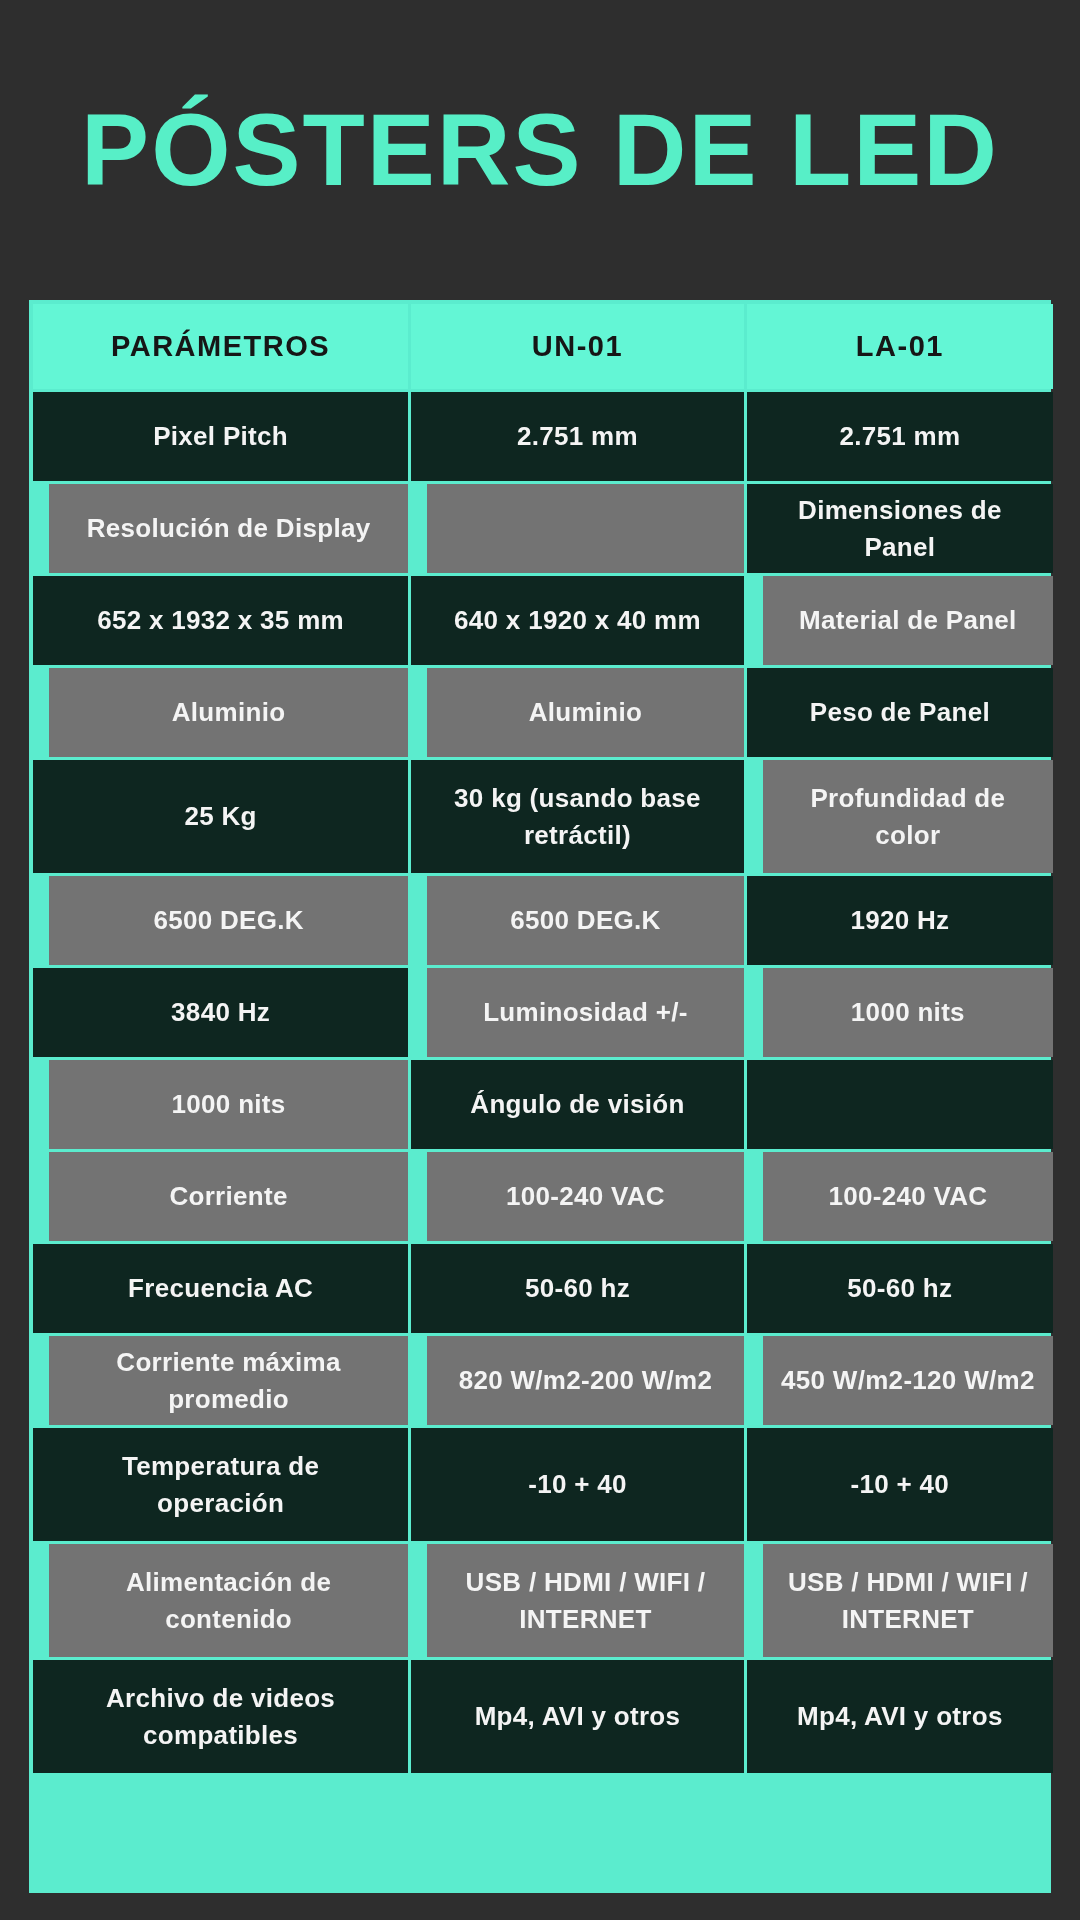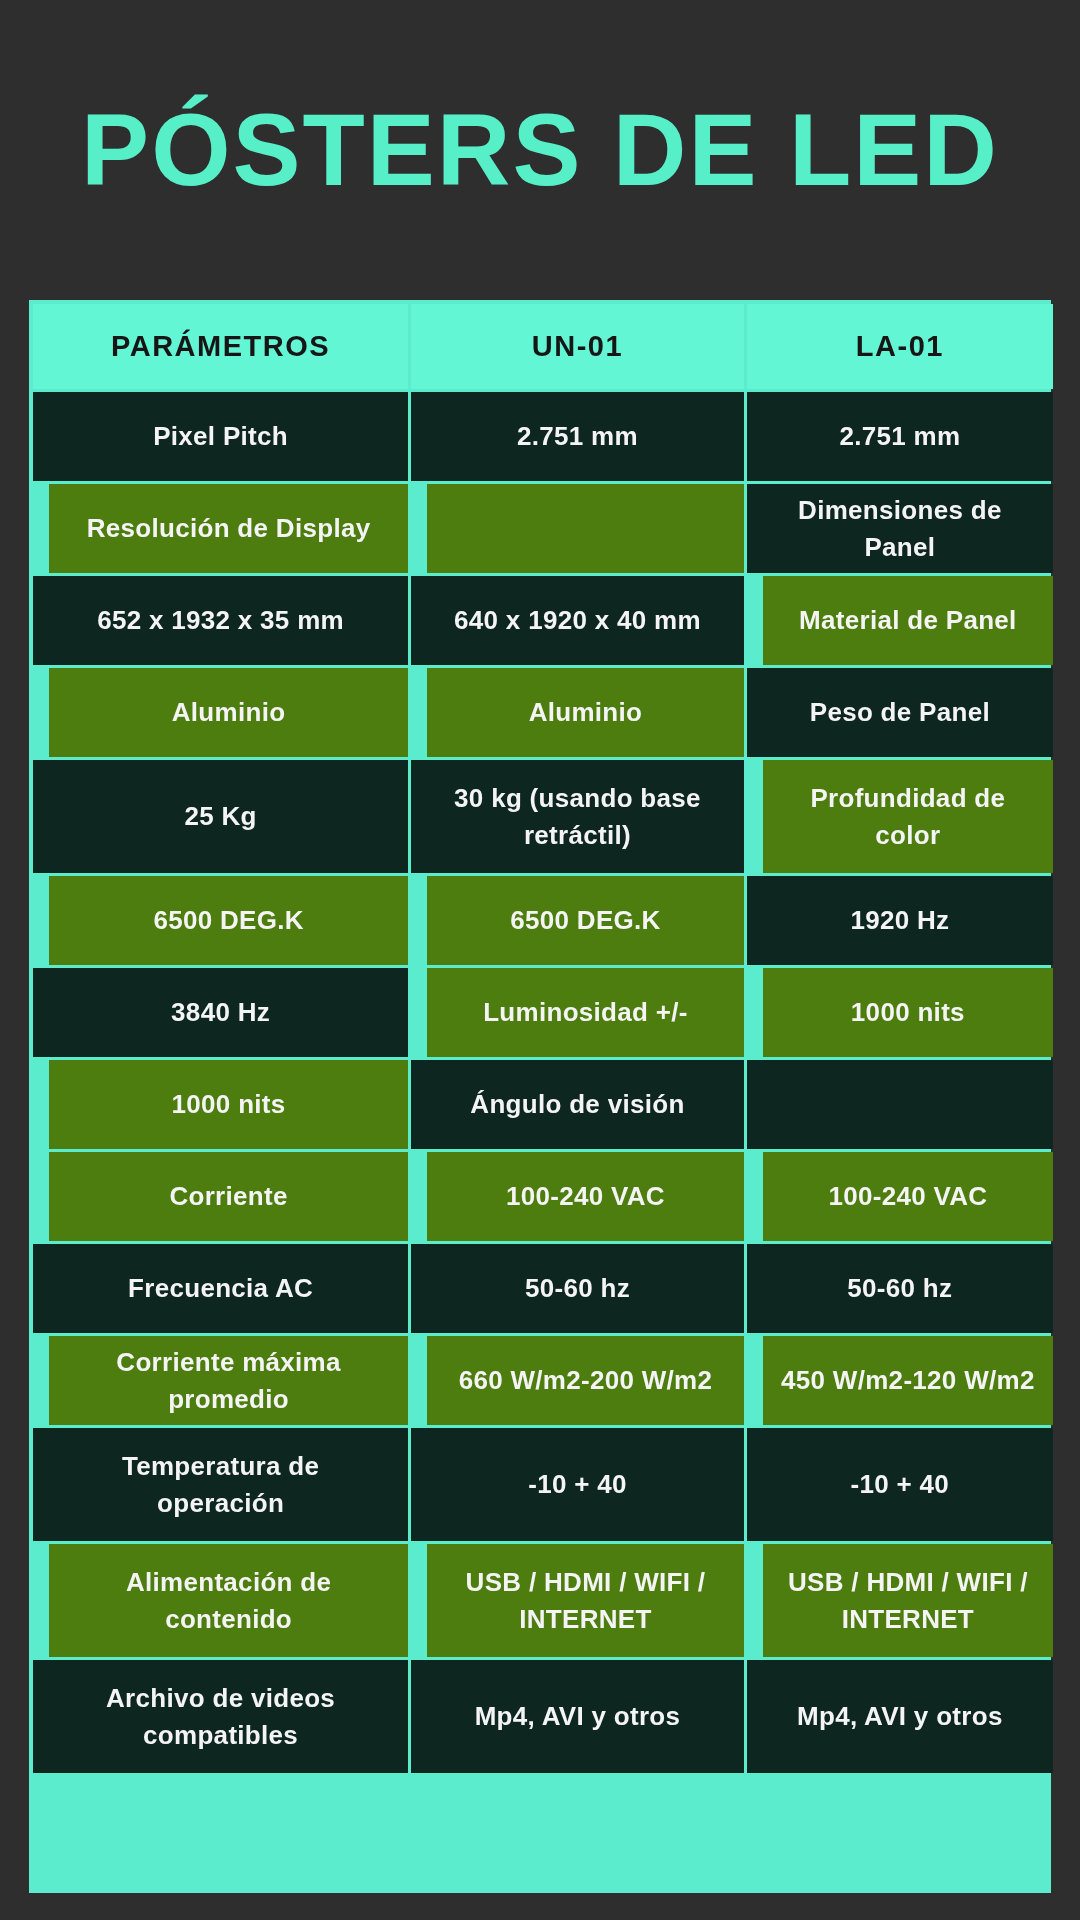--- a/index.html
+++ b/index.html
@@ -48,21 +48,21 @@
     line-height: 1.42;
   }
   .cell.header {
     background: #63f6d5;
     color: #161616;
     font-size: 29px;
     font-weight: 700;
     letter-spacing: 1.5px;
   }
   .cell.green { background: #0e2620; }
-  .cell.gray  { background: #4d7c0f; margin-left: 16px; }
+  .cell.gray  { background: #737373; margin-left: 16px; }
   .cell.label, .cell.value {
     color: #f4f4f4;
     font-size: 26px;
     font-weight: 700;
     letter-spacing: 0.3px;
   }
   .cell.label { padding: 6px 32px; }
   .cell.value { padding: 6px 8px; }
 </style>
 </head>
@@ -102,21 +102,21 @@
       <div class="cell gray value">1000 nits</div>
       <div class="cell green label">Ángulo de visión</div>
       <div class="cell green value"></div>
       <div class="cell gray label">Corriente</div>
       <div class="cell gray value">100-240 VAC</div>
       <div class="cell gray value">100-240 VAC</div>
       <div class="cell green label">Frecuencia AC</div>
       <div class="cell green value">50-60 hz</div>
       <div class="cell green value">50-60 hz</div>
       <div class="cell gray label">Corriente máxima promedio</div>
-      <div class="cell gray value">660 W/m2-200 W/m2</div>
+      <div class="cell gray value">820 W/m2-200 W/m2</div>
       <div class="cell gray value">450 W/m2-120 W/m2</div>
       <div class="cell green label">Temperatura de operación</div>
       <div class="cell green value">-10 + 40</div>
       <div class="cell green value">-10 + 40</div>
       <div class="cell gray label">Alimentación de contenido</div>
       <div class="cell gray value">USB / HDMI / WIFI / INTERNET</div>
       <div class="cell gray value">USB / HDMI / WIFI / INTERNET</div>
       <div class="cell green label">Archivo de videos compatibles</div>
       <div class="cell green value">Mp4, AVI y otros</div>
       <div class="cell green value">Mp4, AVI y otros</div>

